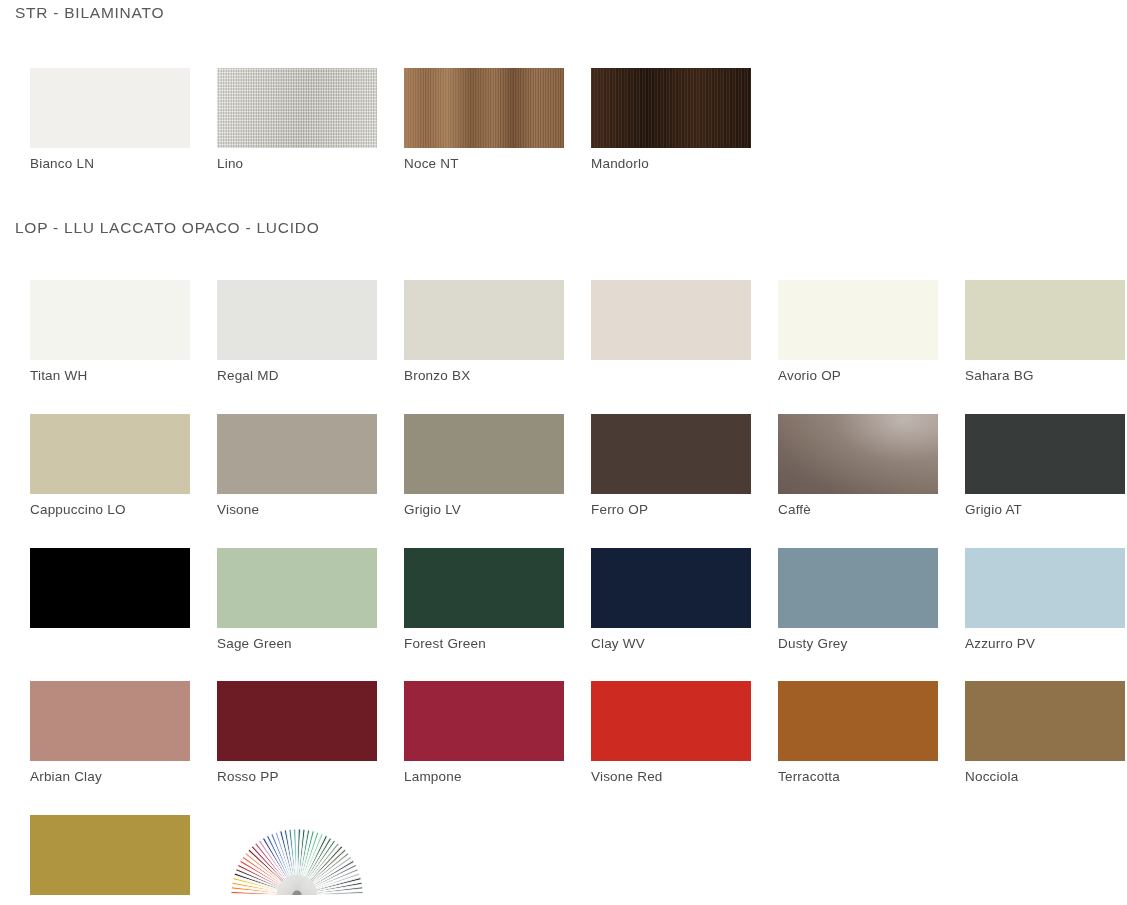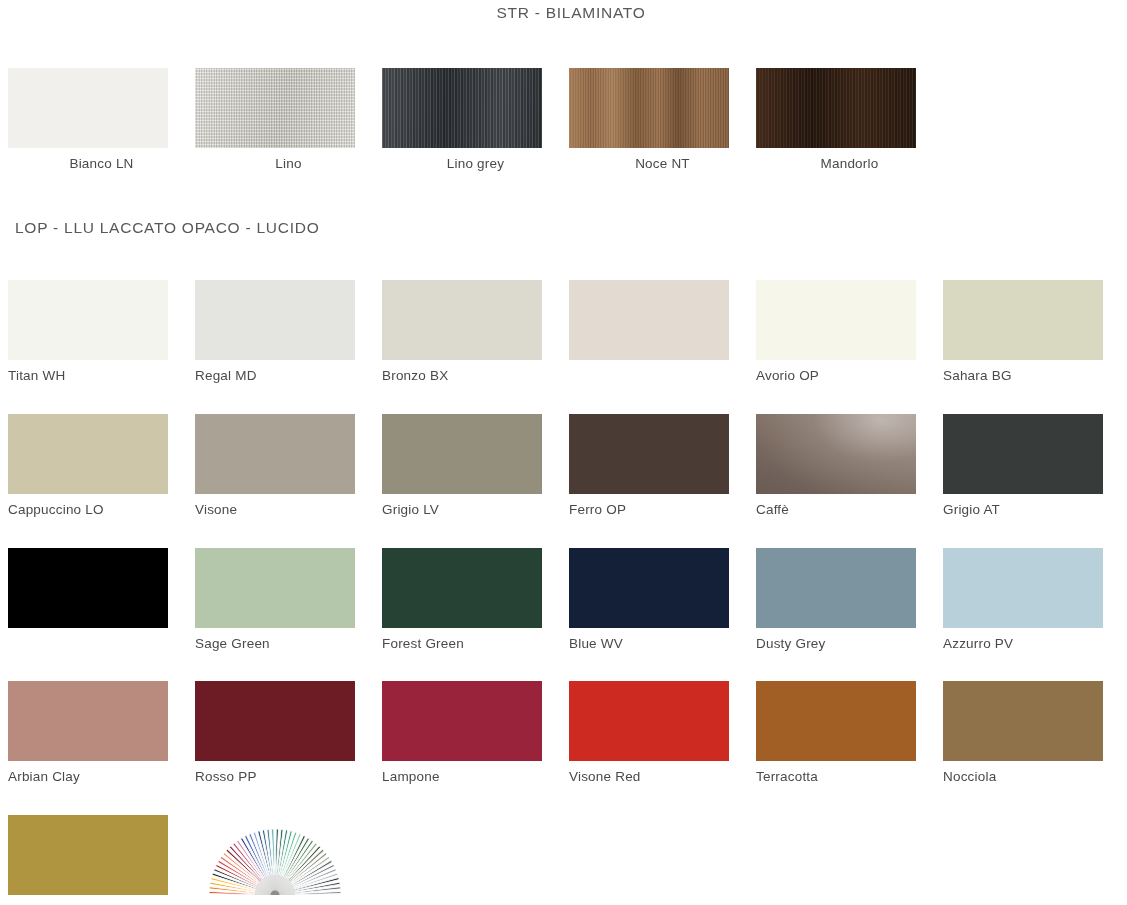--- a/index.html
+++ b/index.html
@@ -31,21 +31,22 @@
     color: #58585a;
     font-weight: 400;
     padding-left: 15px;
     white-space: nowrap;
   }
 
   .swatch-grid {
     display: grid;
     grid-template-columns: repeat(6, 187px);
     justify-content: start;
-    padding-left: 8px;
+    padding-left: 15px;
+    margin-left: 15px;
   }
 
   .swatch-cell {
     width: 187px;
   }
 
   .swatch-chip {
     width: 160px;
     height: 80px;
     background: #e9e9e4;
@@ -163,39 +164,35 @@
     overflow: hidden;
     background: #ffffff;
   }
   .fandeck svg { display: block; }
 </style>
 </head>
 <body>
 
 <div class="page">
 
-  <div class="section" style="padding-top:4px;text-align:center;">
+  <div class="section" style="padding-top:4px;">
     <div class="section-title">STR - BILAMINATO</div>
 
     <div class="swatch-grid" style="margin-top:46px;">
 
       <div class="swatch-cell">
         <div class="swatch-chip" style="background:#f1f0ec;"></div>
         <div class="swatch-label">Bianco LN</div>
       </div>
 
       <div class="swatch-cell">
         <div class="swatch-chip tex-lino"></div>
         <div class="swatch-label">Lino</div>
       </div>
 
-      <div class="swatch-cell">
-        <div class="swatch-chip tex-linogrey"></div>
-        <div class="swatch-label">Lino grey</div>
-      </div>
 
       <div class="swatch-cell">
         <div class="swatch-chip tex-noce"></div>
         <div class="swatch-label">Noce NT</div>
       </div>
 
       <div class="swatch-cell">
         <div class="swatch-chip tex-mandorlo"></div>
         <div class="swatch-label">Mandorlo</div>
       </div>
@@ -263,21 +260,21 @@
       <div class="swatch-cell">
         <div class="swatch-chip" style="background:#b5c7ab;"></div>
         <div class="swatch-label">Sage Green</div>
       </div>
       <div class="swatch-cell">
         <div class="swatch-chip" style="background:#264234;"></div>
         <div class="swatch-label">Forest Green</div>
       </div>
       <div class="swatch-cell">
         <div class="swatch-chip" style="background:#141f38;"></div>
-        <div class="swatch-label">Blue WV</div>
+        <div class="swatch-label">Clay WV</div>
       </div>
       <div class="swatch-cell">
         <div class="swatch-chip" style="background:#7b94a0;"></div>
         <div class="swatch-label">Dusty Grey</div>
       </div>
 
       <div class="swatch-cell">
         <div class="swatch-chip" style="background:#b8d0d9;"></div>
         <div class="swatch-label">Azzurro PV</div>
       </div>

